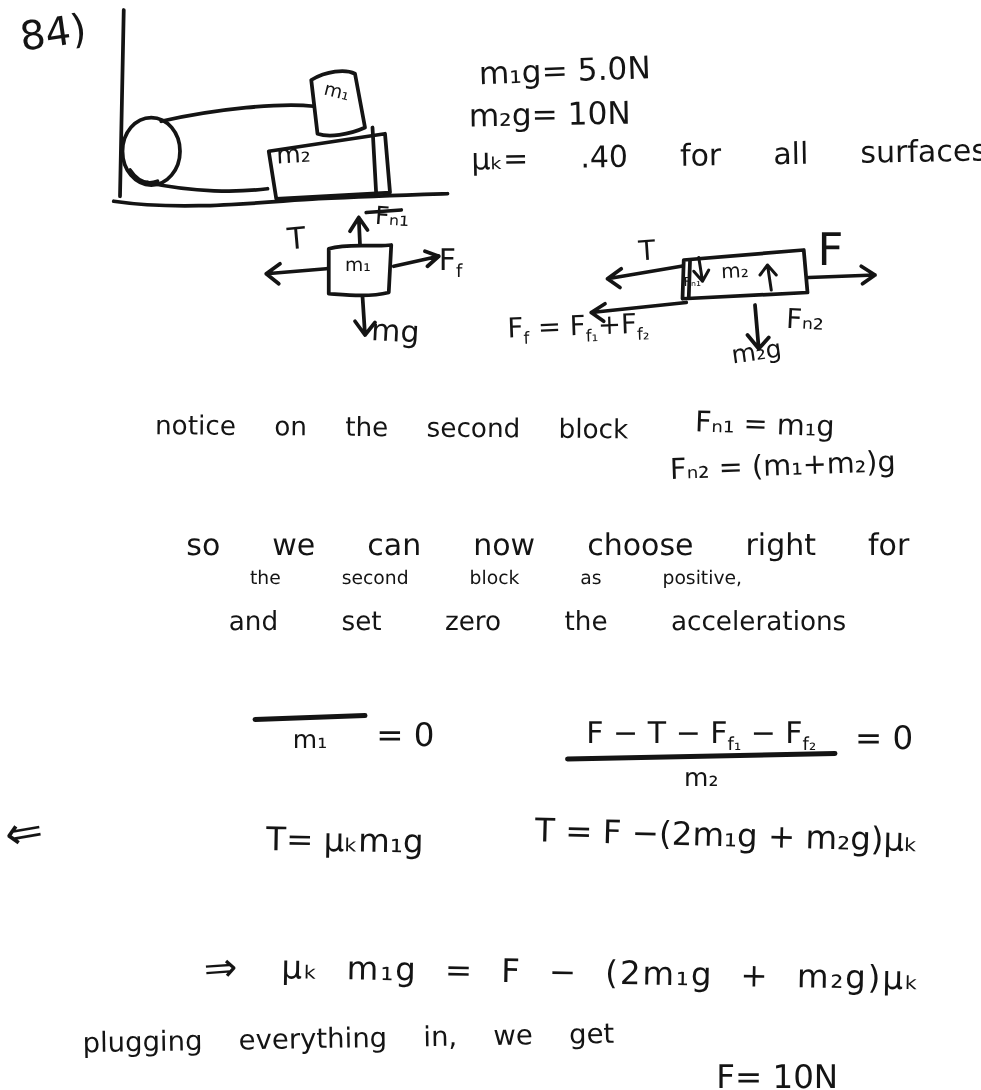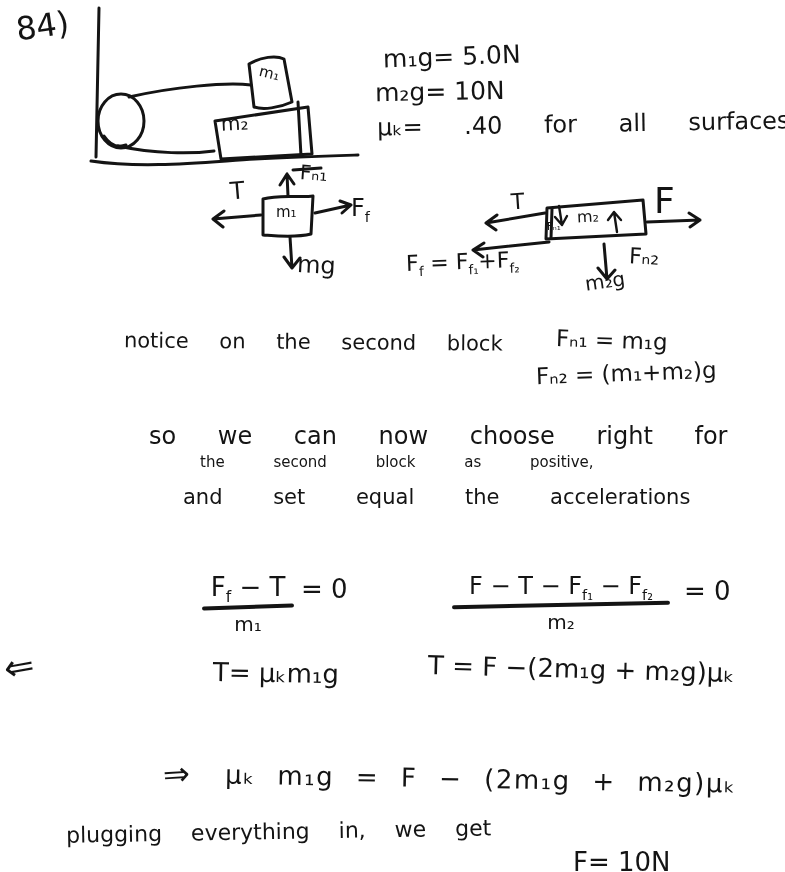--- a/index.html
+++ b/index.html
@@ -75,24 +75,23 @@
   <span class="t" style="left:406px;top:250px;font-size:22px;transform:rotate(-2deg);">F<sub>f</sub> = F<sub>f₁</sub>+F<sub>f₂</sub></span>
   <span class="t" style="left:629px;top:245px;font-size:22px;transform:rotate(3deg);">Fₙ₂</span>
   <span class="t" style="left:585px;top:271px;font-size:20px;transform:rotate(-8deg);">m₂g</span>
 
   <span class="t" style="left:124px;top:331px;font-size:21px;word-spacing:24px;transform:rotate(0.5deg);">notice on the second block</span>
   <span class="t" style="left:556px;top:328px;font-size:23px;transform:rotate(2deg);">Fₙ₁ = m₁g</span>
   <span class="t" style="left:536px;top:361px;font-size:23px;transform:rotate(-2deg);">Fₙ₂ = (m₁+m₂)g</span>
 
   <span class="t" style="left:130px;top:424px;font-size:24px;word-spacing:34px;margin-left:19px;">so we can now choose right for</span>
   <span class="t" style="left:200px;top:455px;font-size:15px;word-spacing:44px;">the second block as positive,</span>
-  <span class="t" style="left:183px;top:486px;font-size:21px;word-spacing:44px;">and set equal the accelerations</span>
+  <span class="t" style="left:183px;top:486px;font-size:21px;word-spacing:44px;">and set zero the accelerations</span>
 
   <div class="frac" style="left:202px;top:572px;width:92px;">
-    <div class="num" style="font-size:26px;">F<sub>f</sub> − T</div>
     <div class="bar" style="transform:rotate(-2deg);"></div>
     <div class="den" style="font-size:20px;">m₁</div>
   </div>
   <span class="t" style="left:301px;top:576px;font-size:26px;">= 0</span>
 
   <div class="frac" style="left:452px;top:572px;width:218px;">
     <div class="num" style="font-size:24px;">F − T − F<sub>f₁</sub> − F<sub>f₂</sub></div>
     <div class="bar" style="transform:rotate(-1.2deg);"></div>
     <div class="den" style="font-size:20px;">m₂</div>
   </div>

